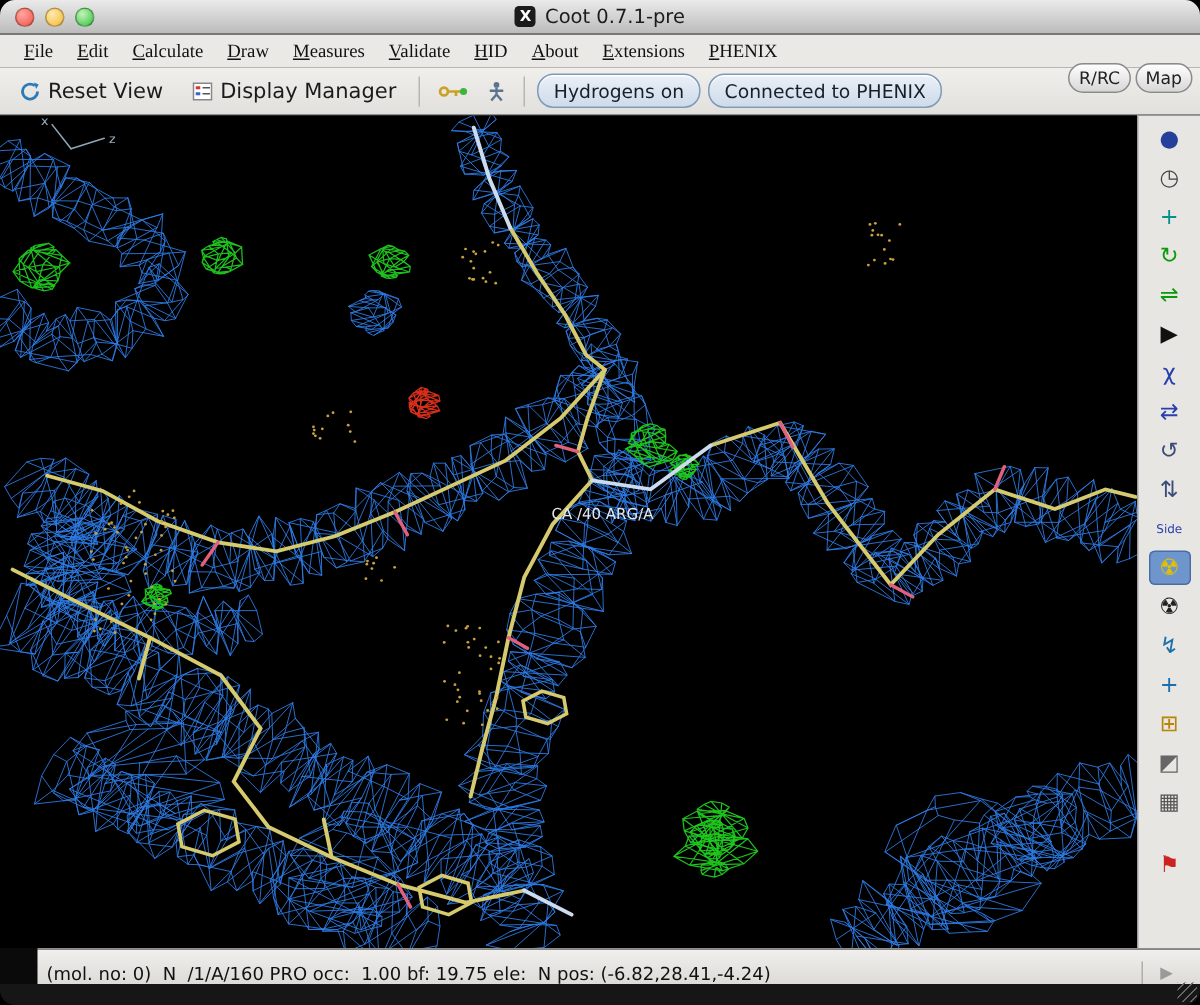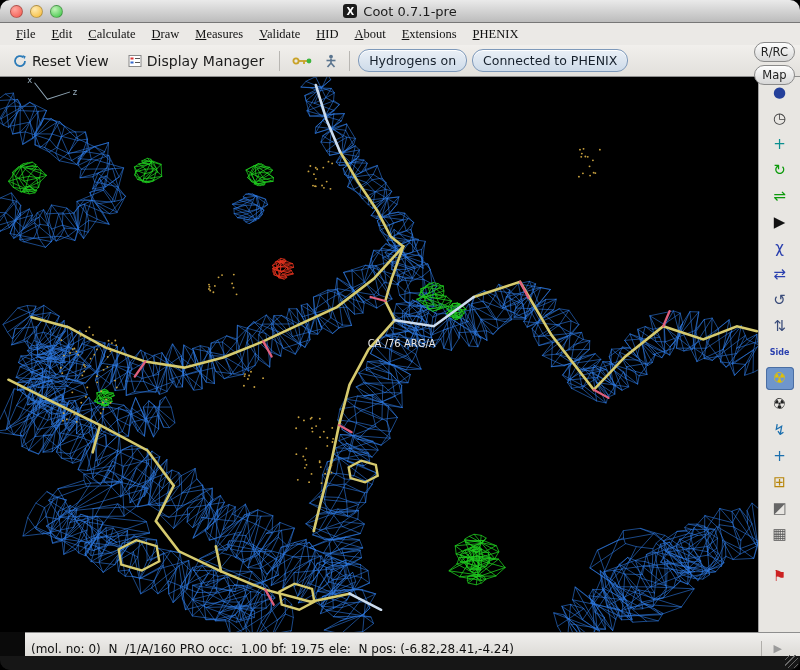--- a/index.html
+++ b/index.html
@@ -21,33 +21,33 @@
   .menubar{height:22px;flex:0 0 auto;background:#ebe9e6;display:flex;align-items:center;padding-left:8px;font-family:Liberation Serif, serif;}
   .menu-item{font-size:12.5px;padding:2px 8px;color:#111;white-space:nowrap;}
   
   .toolbar{height:32px;flex:0 0 auto;background:linear-gradient(#f1efec,#e2e0dc);border-bottom:1px solid #8e8e8e;
     display:flex;align-items:center;padding-left:6px;gap:5px;}
   .tbtn{display:flex;align-items:center;gap:5px;padding:3px 7px;font-size:14px;color:#1b1b1b;border-radius:4px;white-space:nowrap;}
   .iconbtn{padding:2px 4px;}
   .sep{width:1px;height:20px;background:#b8b6b2;margin:0 3px;}
   .pill{padding:3px 10px;font-size:12.5px;color:#16202c;border:1px solid #7e99ba;border-radius:11px;
     background:linear-gradient(#eaf0f7,#cedbe9);box-shadow:inset 0 1px 0 #fff;white-space:nowrap;}
-  .gutter{position:absolute;top:42px;right:5px;display:flex;flex-direction:column;gap:3px;z-index:5;}
+  .gutter{position:absolute;top:42px;right:5px;display:flex;flex-direction:row;gap:3px;z-index:5;}
   .gutterbtn{padding:2px 6px;font-size:11.5px;text-align:center;border:1px solid #8a8a8a;border-radius:10px;
     background:linear-gradient(#fefefe,#d7d7d7);color:#222;white-space:nowrap;}
   
   .main{flex:1 1 auto;display:flex;min-height:0;position:relative;}
   .canvas{flex:1;position:relative;background:#000;overflow:hidden;}
   .canvas svg{position:absolute;inset:0;width:100%;height:100%;}
   .atom-label{position:absolute;left:48.5%;top:47%;color:#e8e8e8;font-size:10px;white-space:nowrap;}
   .righttools{width:42px;flex:0 0 auto;background:#e8e6e2;border-left:1px solid #a0a0a0;display:flex;flex-direction:column;
     align-items:center;padding-top:4px;gap:3px;overflow:hidden;}
   .ricon{width:28px;height:23px;display:flex;align-items:center;justify-content:center;font-size:15px;border-radius:4px;line-height:1;}
   .ricon.active{background:#6f96cc;box-shadow:inset 0 0 0 1px #4a6ea3;}
-  .ricon.small{font-size:8px;font-weight:bold;text-align:right;}
+  .ricon.small{font-size:8px;font-weight:normal;text-align:right;}
   .ricon.flag{margin-top:16px;}
   
   .statusbar{height:24px;flex:0 0 auto;background:linear-gradient(#f0efed,#dddbd7);border-top:1px solid #8e8e8e;
     display:flex;align-items:flex-end;padding:0 6px;font-size:12px;color:#111;margin-left:25px;}
   .status-text{white-space:pre;}
   .status-right{margin-left:auto;border-left:1px solid #b0aeaa;padding:1px 12px;color:#9a9a9a;font-size:11px;}
   .bottomstrip{height:14px;flex:0 0 auto;background:#161616;position:relative;}
   .grip{position:absolute;right:2px;bottom:2px;width:13px;height:13px;
     background:repeating-linear-gradient(135deg,transparent 0 3px,#666 3px 4px);}
 </style>
@@ -318,21 +318,21 @@
             <circle cx="249.9" cy="298.5" r="0.9" fill="#c9a23f"></circle>
             <circle cx="238.4" cy="292.1" r="0.9" fill="#c9a23f"></circle>
             <circle cx="241.6" cy="307.2" r="0.9" fill="#c9a23f"></circle>
             <circle cx="236.6" cy="295.8" r="0.9" fill="#c9a23f"></circle>
           </g>
           <path d="M45.0,22.0L66.0,15.0" fill="none" stroke="#8fa5b5" stroke-width="1" stroke-linecap="round" opacity="1"></path>
           <path d="M45.0,22.0L33.0,6.0" fill="none" stroke="#8fa5b5" stroke-width="1" stroke-linecap="round" opacity="1"></path>
           <text x="69" y="18" fill="#9ab0c0" font-size="8">z</text>
           <text x="26" y="6" fill="#9ab0c0" font-size="8">x</text>
         </svg>
-      <div class="atom-label">CA /76 ARG/A</div>
+      <div class="atom-label">CA /40 ARG/A</div>
     </div>
     <div class="righttools" id="righttools">
         <div class="ricon" style="color: rgb(36, 64, 154);">●</div>
         <div class="ricon" style="color: rgb(68, 68, 68);">◷</div>
         <div class="ricon" style="color: rgb(10, 143, 143);">+</div>
         <div class="ricon" style="color: rgb(11, 154, 11);">↻</div>
         <div class="ricon" style="color: rgb(11, 154, 11);">⇌</div>
         <div class="ricon" style="color: rgb(17, 17, 17);">▶</div>
         <div class="ricon" style="color: rgb(42, 63, 174);">χ</div>
         <div class="ricon" style="color: rgb(42, 63, 174);">⇄</div>

